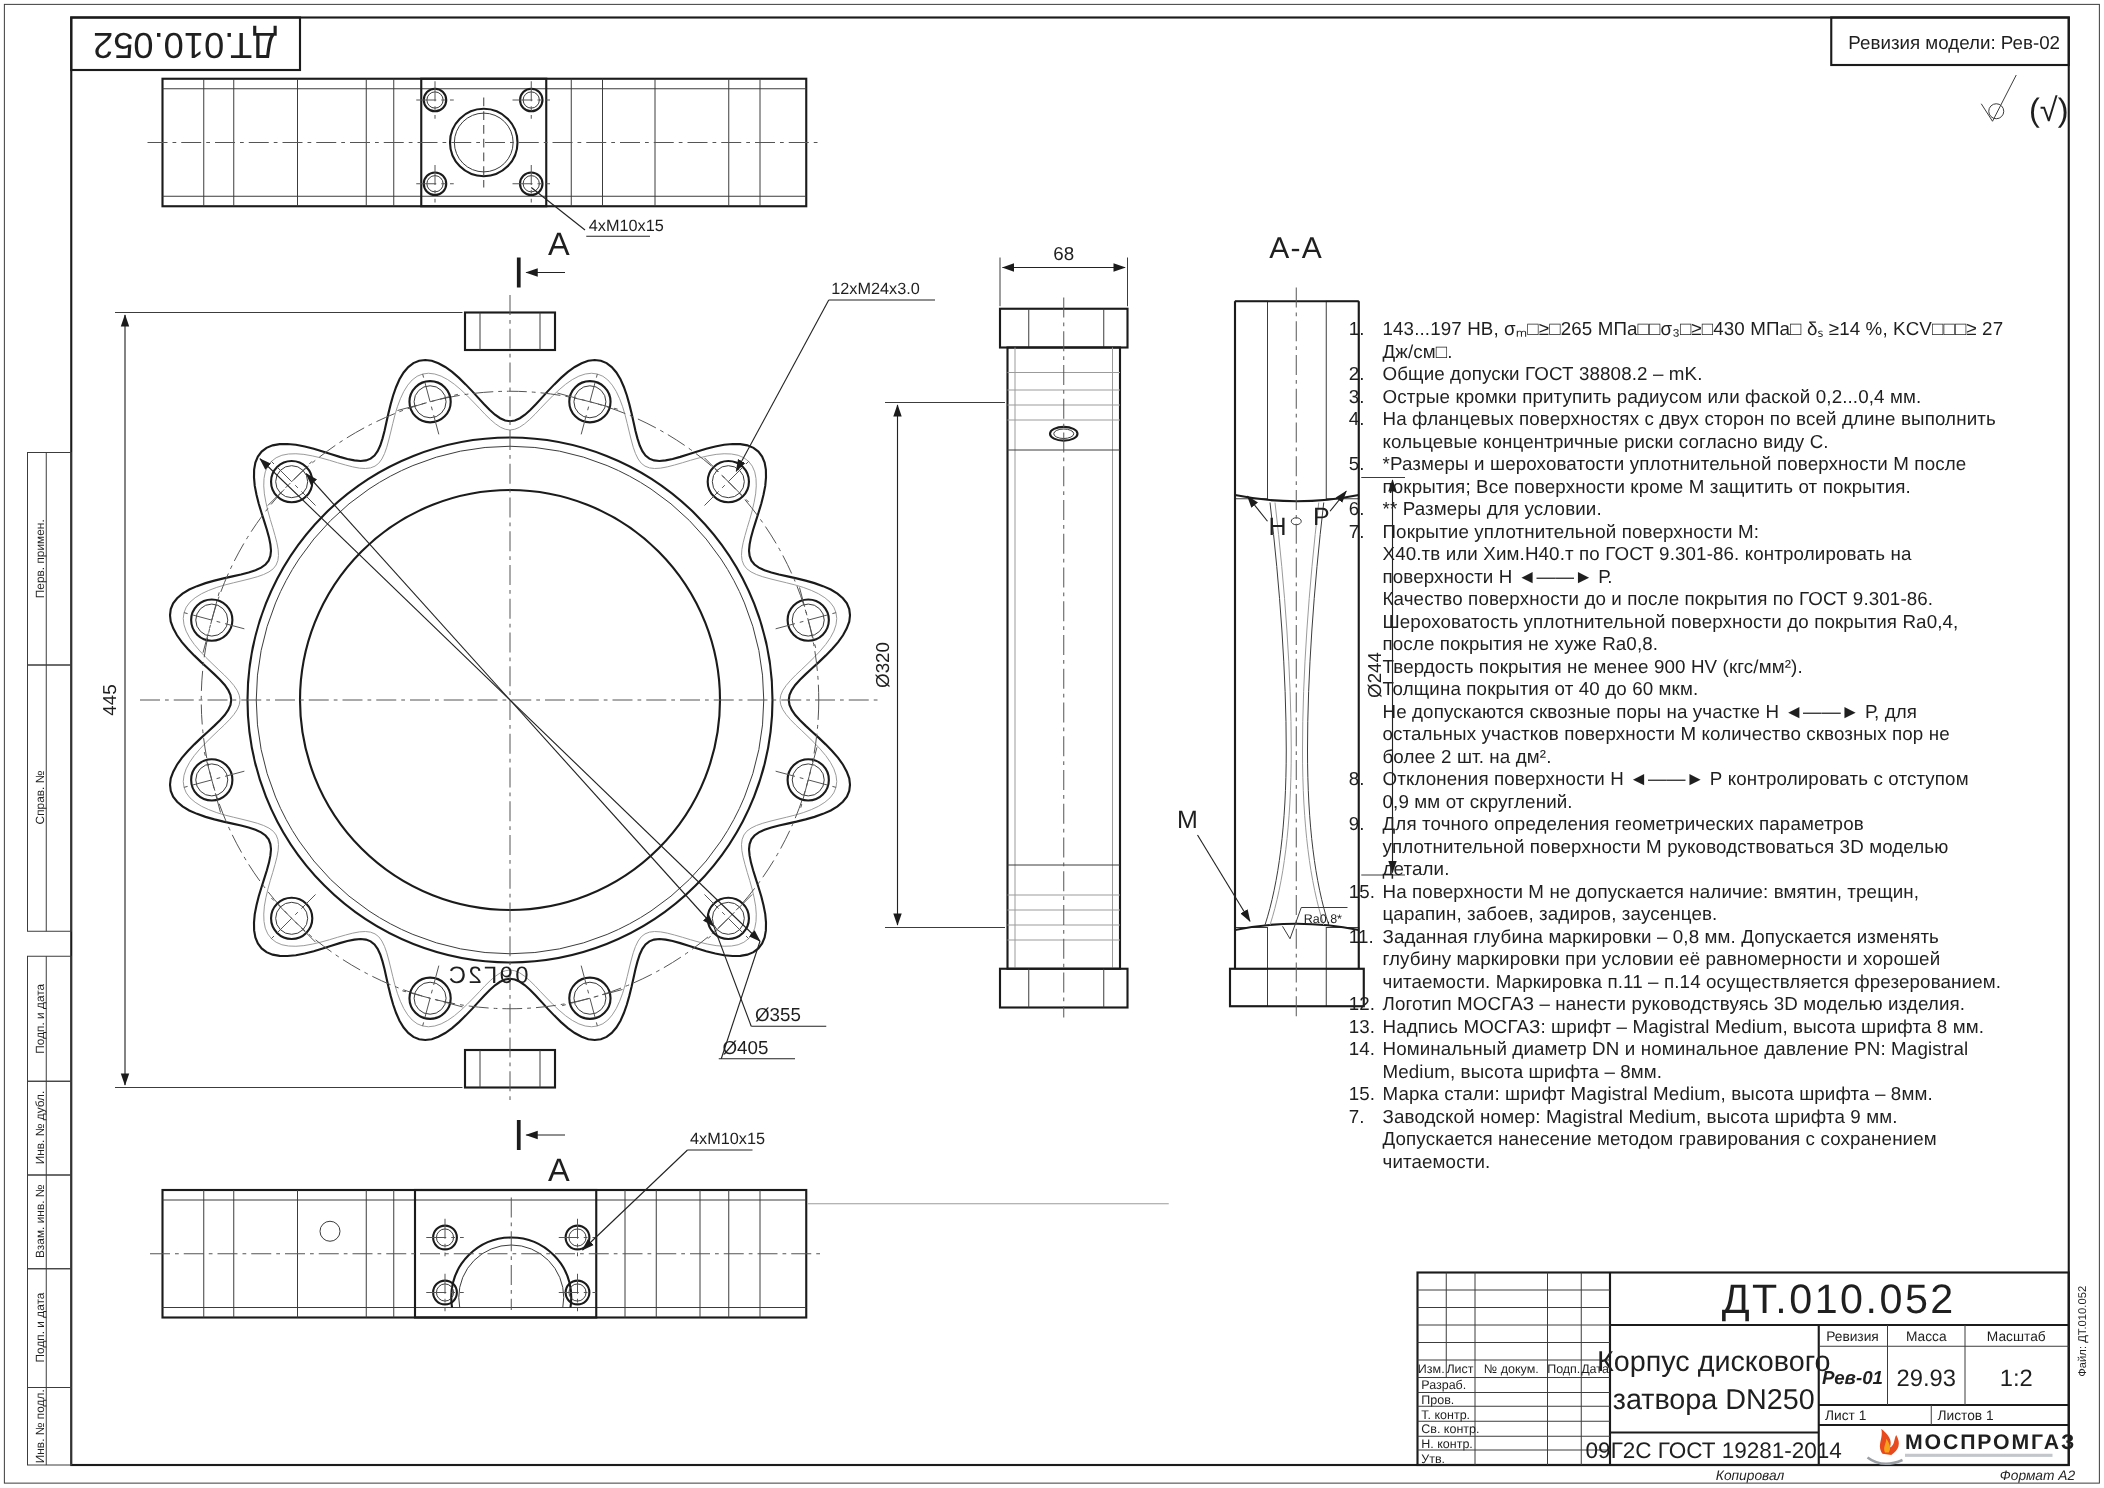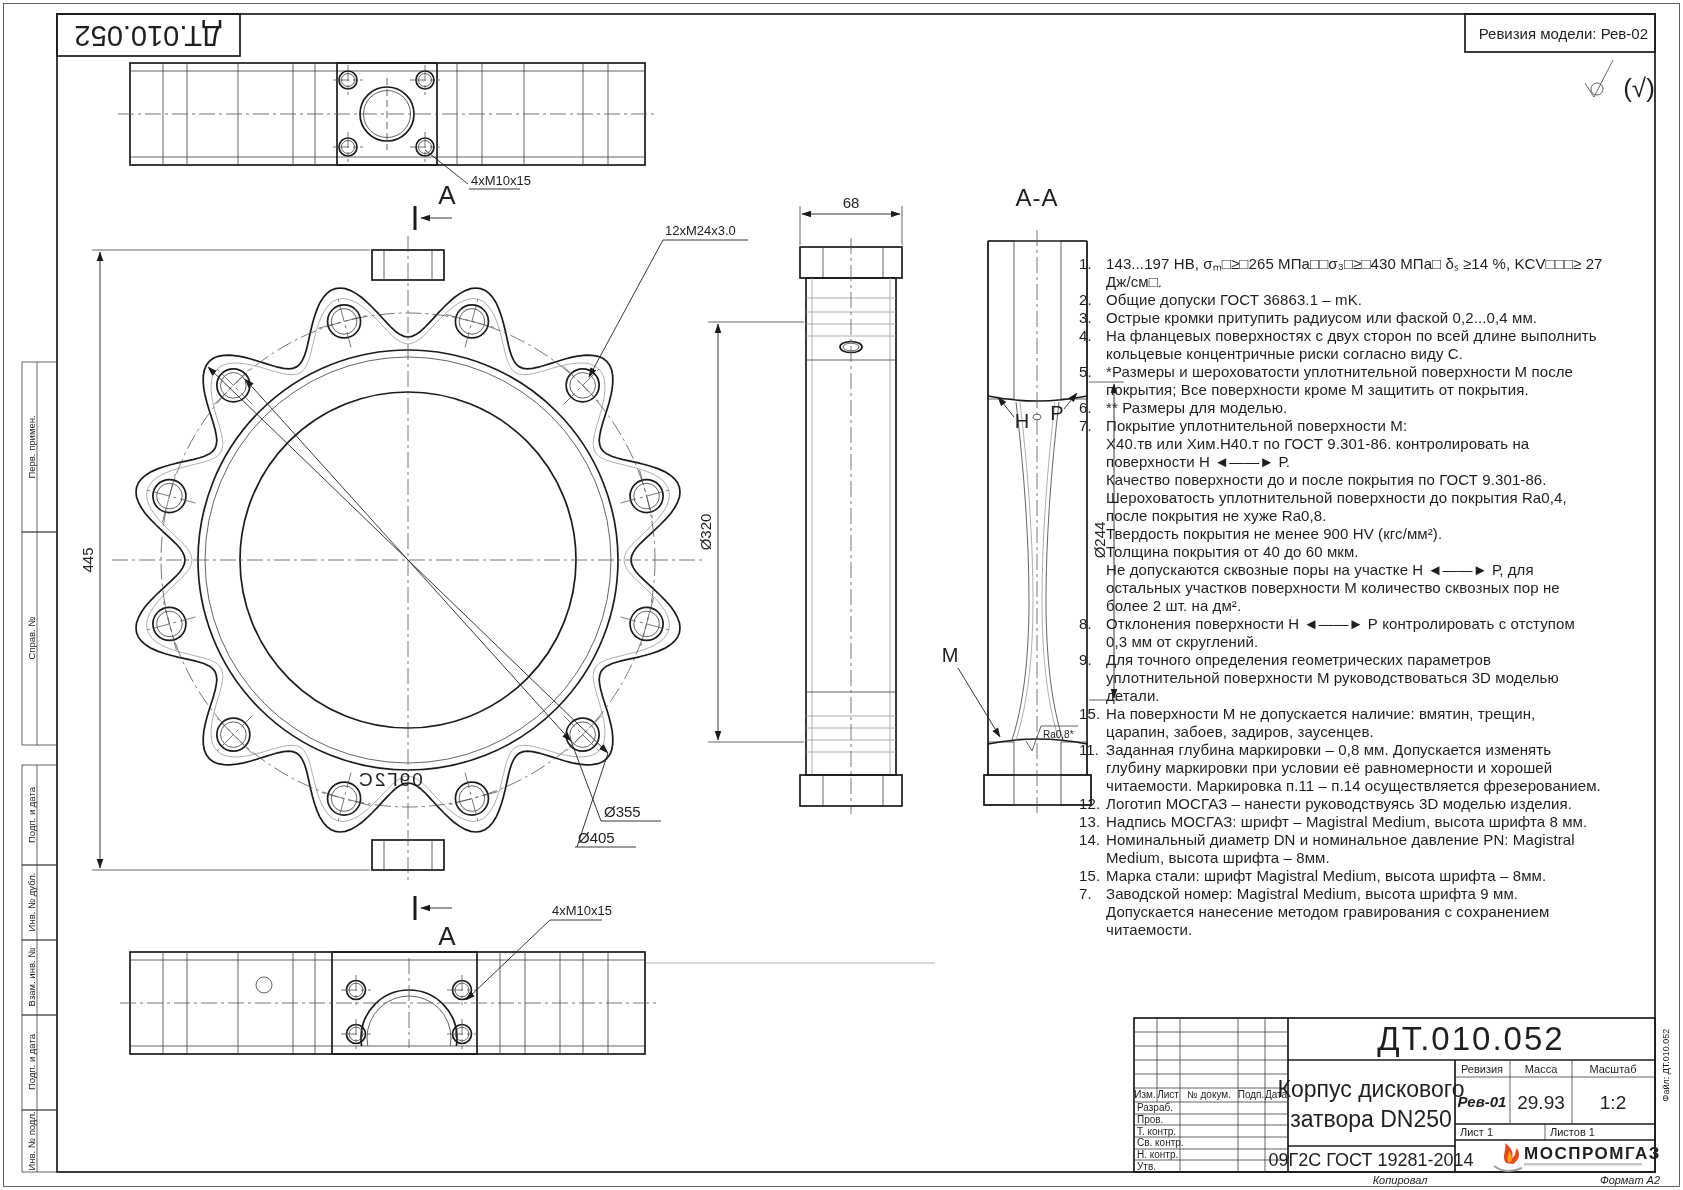--- a/index.html
+++ b/index.html
@@ -497,58 +497,58 @@
 </svg>
 
 <div id="notes">
       <div class="note">
         <span class="nnum">1.</span>
         <span class="ntxt">143...197 НВ, σₘ□≥□265 МПа□□σ₃□≥□430 МПа□ δₛ ≥14 %, KCV□□□≥ 27
 Дж/см□.</span>
       </div>
       <div class="note">
         <span class="nnum">2.</span>
-        <span class="ntxt">Общие допуски ГОСТ 36863.1 – mK.</span>
+        <span class="ntxt">Общие допуски ГОСТ 38808.2 – mK.</span>
       </div>
       <div class="note">
         <span class="nnum">3.</span>
         <span class="ntxt">Острые кромки притупить радиусом или фаской 0,2...0,4 мм.</span>
       </div>
       <div class="note">
         <span class="nnum">4.</span>
         <span class="ntxt">На фланцевых поверхностях с двух сторон по всей длине выполнить
 кольцевые концентричные риски согласно виду С.</span>
       </div>
       <div class="note">
         <span class="nnum">5.</span>
         <span class="ntxt">*Размеры и шероховатости уплотнительной поверхности М после
 покрытия; Все поверхности кроме М  защитить от покрытия.</span>
       </div>
       <div class="note">
         <span class="nnum">6.</span>
-        <span class="ntxt">** Размеры для моделью.</span>
+        <span class="ntxt">** Размеры для условии.</span>
       </div>
       <div class="note">
         <span class="nnum">7.</span>
         <span class="ntxt">Покрытие уплотнительной поверхности М:
 Х40.тв или Хим.Н40.т по ГОСТ 9.301-86. контролировать на
 поверхности Н ◄——► Р.
 Качество поверхности до и после покрытия по ГОСТ 9.301-86.
 Шероховатость уплотнительной поверхности до покрытия Ra0,4,
 после покрытия не хуже Ra0,8.
 Твердость покрытия не менее 900 HV (кгс/мм²).
 Толщина покрытия от 40 до 60 мкм.
 Не допускаются сквозные поры на участке Н ◄——► Р, для
 остальных участков поверхности М количество сквозных пор не
 более 2 шт. на дм².</span>
       </div>
       <div class="note">
         <span class="nnum">8.</span>
         <span class="ntxt">Отклонения поверхности Н ◄——► Р контролировать с отступом
-0,3 мм от скруглений.</span>
+0,9 мм от скруглений.</span>
       </div>
       <div class="note">
         <span class="nnum">9.</span>
         <span class="ntxt">Для точного определения геометрических параметров
 уплотнительной поверхности М руководствоваться 3D моделью
 детали.</span>
       </div>
       <div class="note">
         <span class="nnum">15.</span>
         <span class="ntxt">На поверхности М не допускается наличие: вмятин, трещин,

